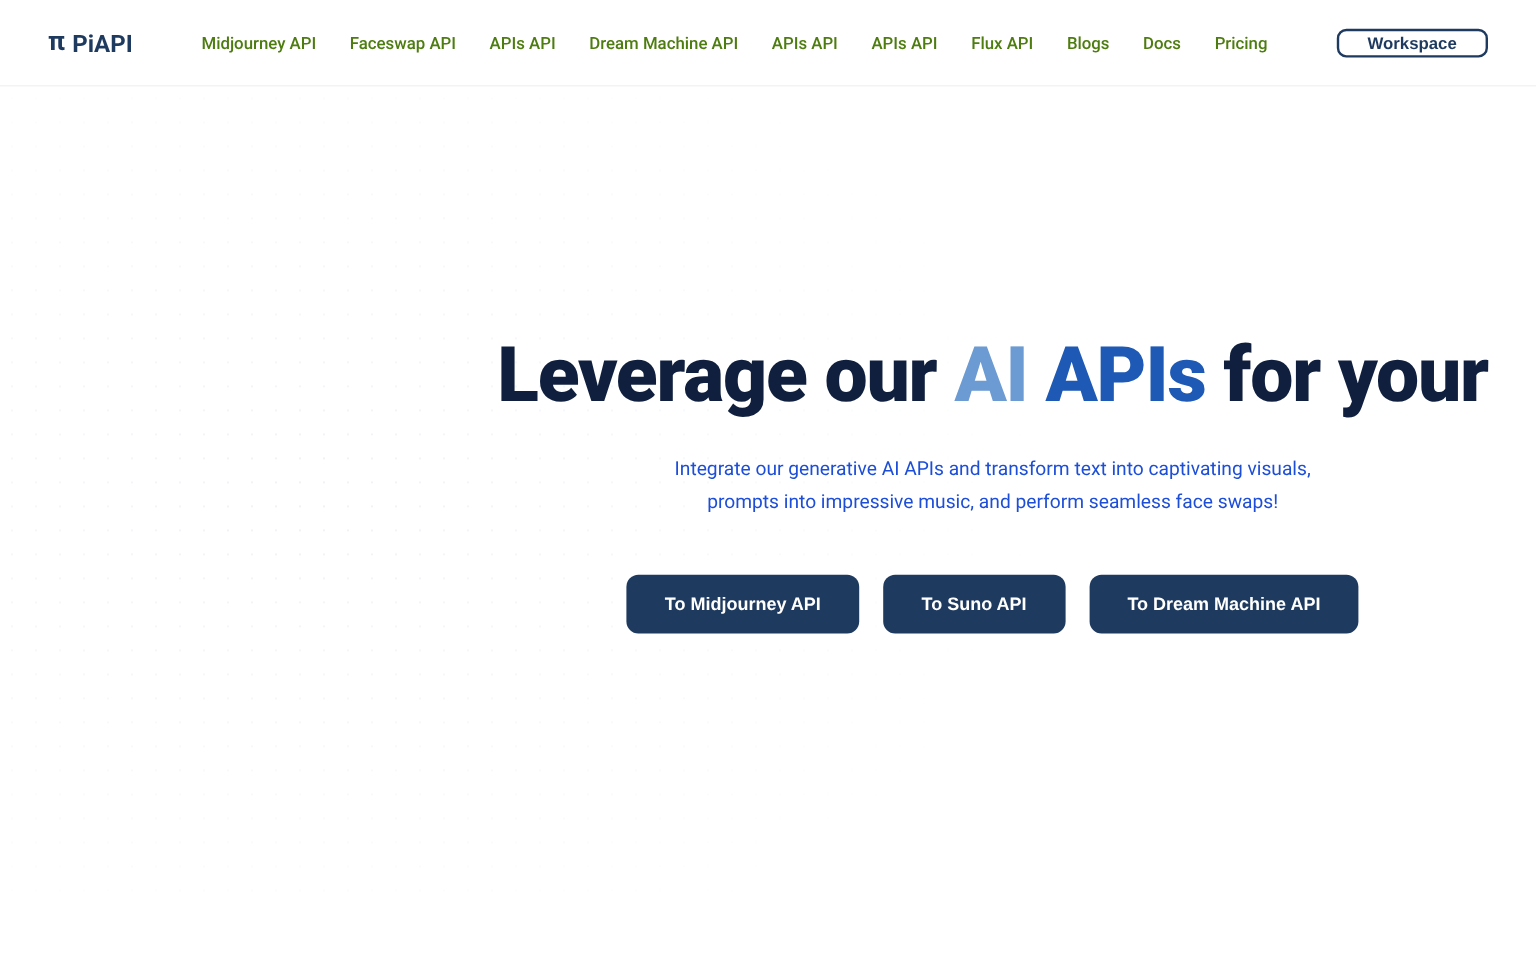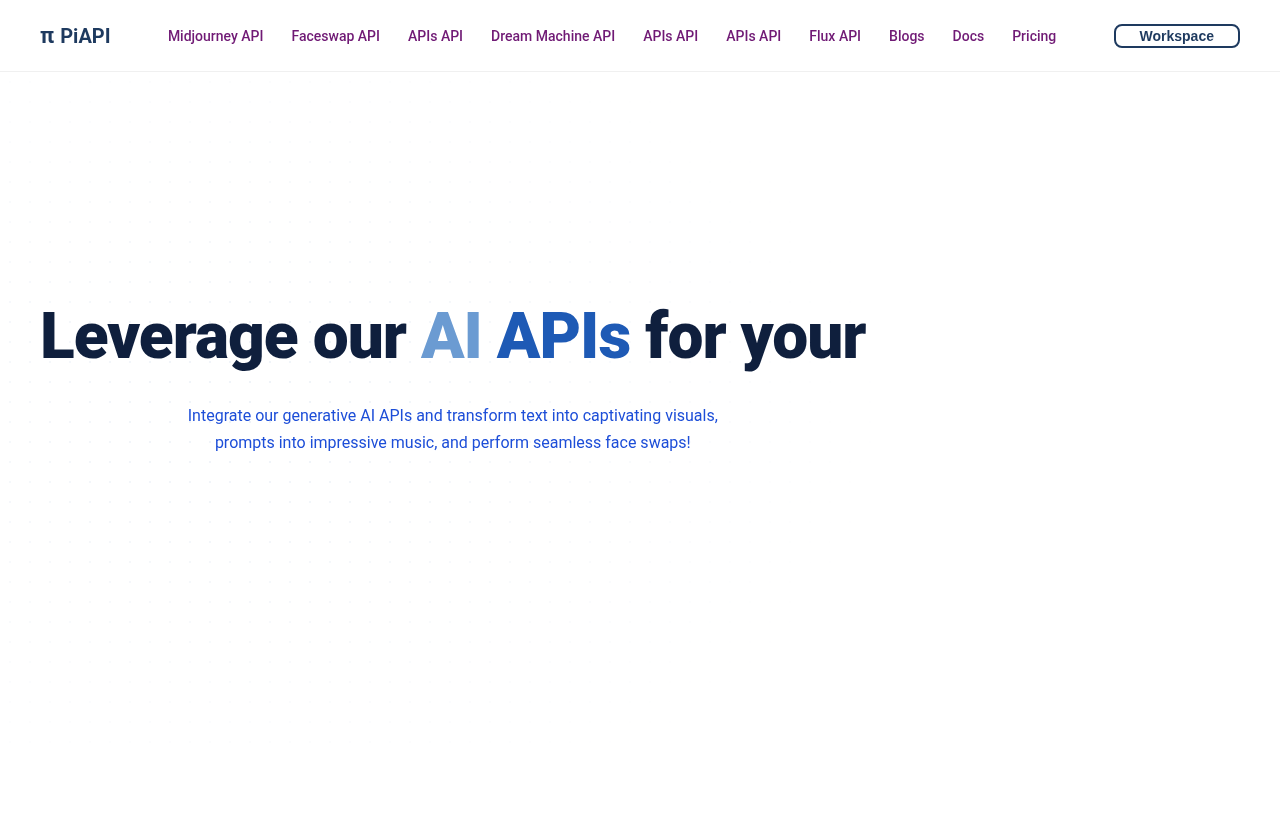--- a/index.html
+++ b/index.html
@@ -46,21 +46,21 @@
 
     .nav-links {
       display: flex;
       align-items: center;
       gap: 28px;
       list-style: none;
     }
 
     .nav-links a {
       text-decoration: none;
-      color: #701a75;
+      color: #4d7c0f;
       font-size: 14px;
       font-weight: 500;
       white-space: nowrap;
       transition: color 0.2s;
     }
 
     .workspace-btn {
       padding: 2px 24px;
       border: 2px solid #1e3a5f;
       border-radius: 8px;
@@ -72,21 +72,21 @@
       white-space: nowrap;
       transition: background 0.2s, color 0.2s;
     }
 
     
     .hero {
       position: relative;
       min-height: 680px;
       display: flex;
       flex-direction: column;
-      align-items: flex-start;
+      align-items: flex-end;
       justify-content: center;
       text-align: center;
       padding: 60px 40px 80px;
       overflow: hidden;
     }
 
     
     .hero::before {
       content: '';
       position: absolute;
@@ -196,18 +196,23 @@
 <section class="hero">
   <div class="hero-content">
     <h1 class="hero-title">
       <span>Leverage our </span><span class="ai-light">AI</span><span> </span><span class="apis-blue">APIs</span><span> for your</span>
       <br>
     </h1>
     <p class="hero-subtitle">
       <span>Integrate our generative AI APIs and transform text into captivating visuals,</span><br>
       <span>prompts into impressive music, and perform seamless face swaps!</span>
     </p>
+    <div class="hero-buttons" id="hero-buttons-container">
+    <button class="cta-btn">To Midjourney API</button>
+        <button class="cta-btn">To Suno API</button>
+        <button class="cta-btn">To Dream Machine API</button>
+      </div>
   </div>
 </section>
 
 <section class="bottom-section">
   <h2 class="bottom-title">Ignite your generative AI capabilities</h2>
 </section>
 
 </body></html>

